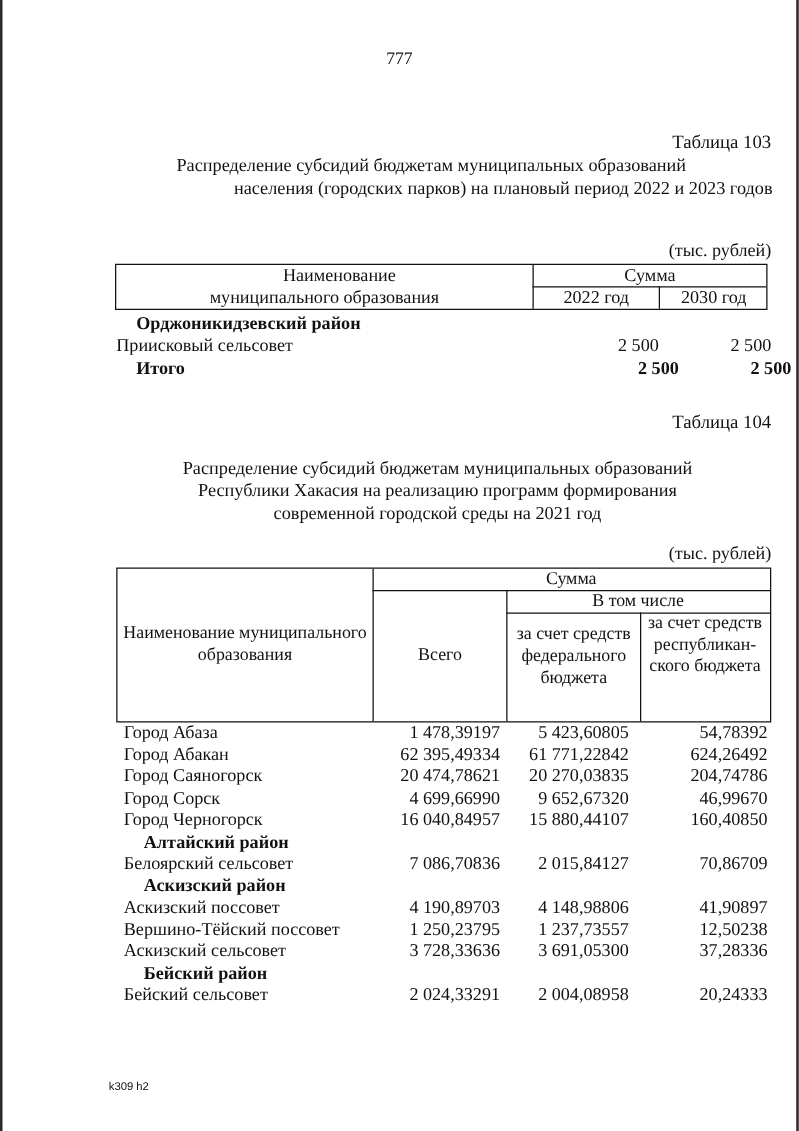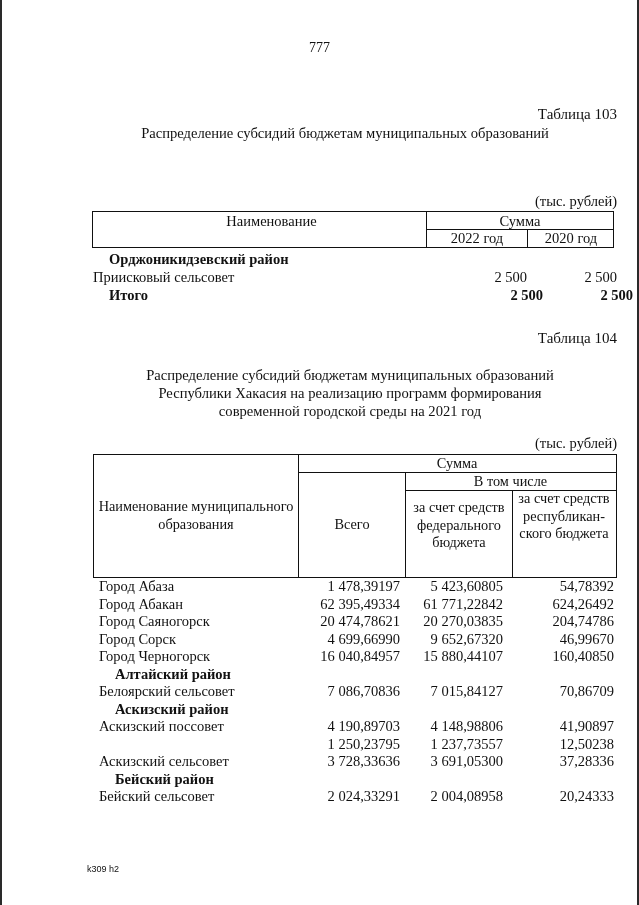--- a/index.html
+++ b/index.html
@@ -48,32 +48,34 @@
 
 <div class="edge-left"></div>
 <div class="edge-right"></div>
 
 <div class="abs page-num">777</div>
 
 <div class="abs table-label" style="top:90px;margin-top:16px;">Таблица 103</div>
 
 <div class="abs title" style="top:124px;">
   <div style="padding-left:0; text-align:center; margin-left:-10px;">Распределение субсидий бюджетам муниципальных образований</div>
+  <div style="text-align:right; margin-right:2px;">населения (городских парков) на плановый период 2022 и 2023 годов</div>
 </div>
 
 <div class="abs units" style="top:193px;">(тыс. рублей)</div>
 
 <div class="t103">
   <div class="vline" style="left:333px;"></div>
   <div class="vline" style="left:434px; top:17px;"></div>
   <div class="hline" style="left:333px; right:0; top:17px;"></div>
   <div class="cell" style="left:12px; width:333px; top:1px;">Наименование</div>
+  <div class="cell" style="left:0; width:333px; top:18px;">муниципального образования</div>
   <div class="cell" style="left:334px; width:186px; top:1px;">Сумма</div>
   <div class="cell" style="left:334px; width:100px; top:18px;">2022 год</div>
-  <div class="cell" style="left:435px; width:86px; top:18px;">2020 год</div>
+  <div class="cell" style="left:435px; width:86px; top:18px;">2030 год</div>
 </div>
 
 <div class="t103rows">
   <div class="row bold" style="top:250px;">
     <span class="name">Орджоникидзевский район</span>
     <span class="v1"></span>
     <span class="v2"></span>
   </div>
   <div class="row" style="top:268px;">
     <span class="name">Приисковый сельсовет</span>
@@ -142,33 +144,34 @@
     <span class="c1">16 040,84957</span>
     <span class="c2">15 880,44107</span>
     <span class="c3">160,40850</span>
   </div>
   <div class="row bold" style="top:665.5px;">
     <span class="name">Алтайский район</span>
   </div>
   <div class="row" style="top:683px;">
     <span class="name">Белоярский сельсовет</span>
     <span class="c1">7 086,70836</span>
-    <span class="c2">7 015,84127</span>
+    <span class="c2">2 015,84127</span>
     <span class="c3">70,86709</span>
   </div>
   <div class="row bold" style="top:700.5px;">
     <span class="name">Аскизский район</span>
   </div>
   <div class="row" style="top:718px;">
     <span class="name">Аскизский поссовет</span>
     <span class="c1">4 190,89703</span>
     <span class="c2">4 148,98806</span>
     <span class="c3">41,90897</span>
   </div>
   <div class="row" style="top:735.5px;">
+    <span class="name">Вершино-Тёйский поссовет</span>
     <span class="c1">1 250,23795</span>
     <span class="c2">1 237,73557</span>
     <span class="c3">12,50238</span>
   </div>
   <div class="row" style="top:753px;">
     <span class="name">Аскизский сельсовет</span>
     <span class="c1">3 728,33636</span>
     <span class="c2">3 691,05300</span>
     <span class="c3">37,28336</span>
   </div>

